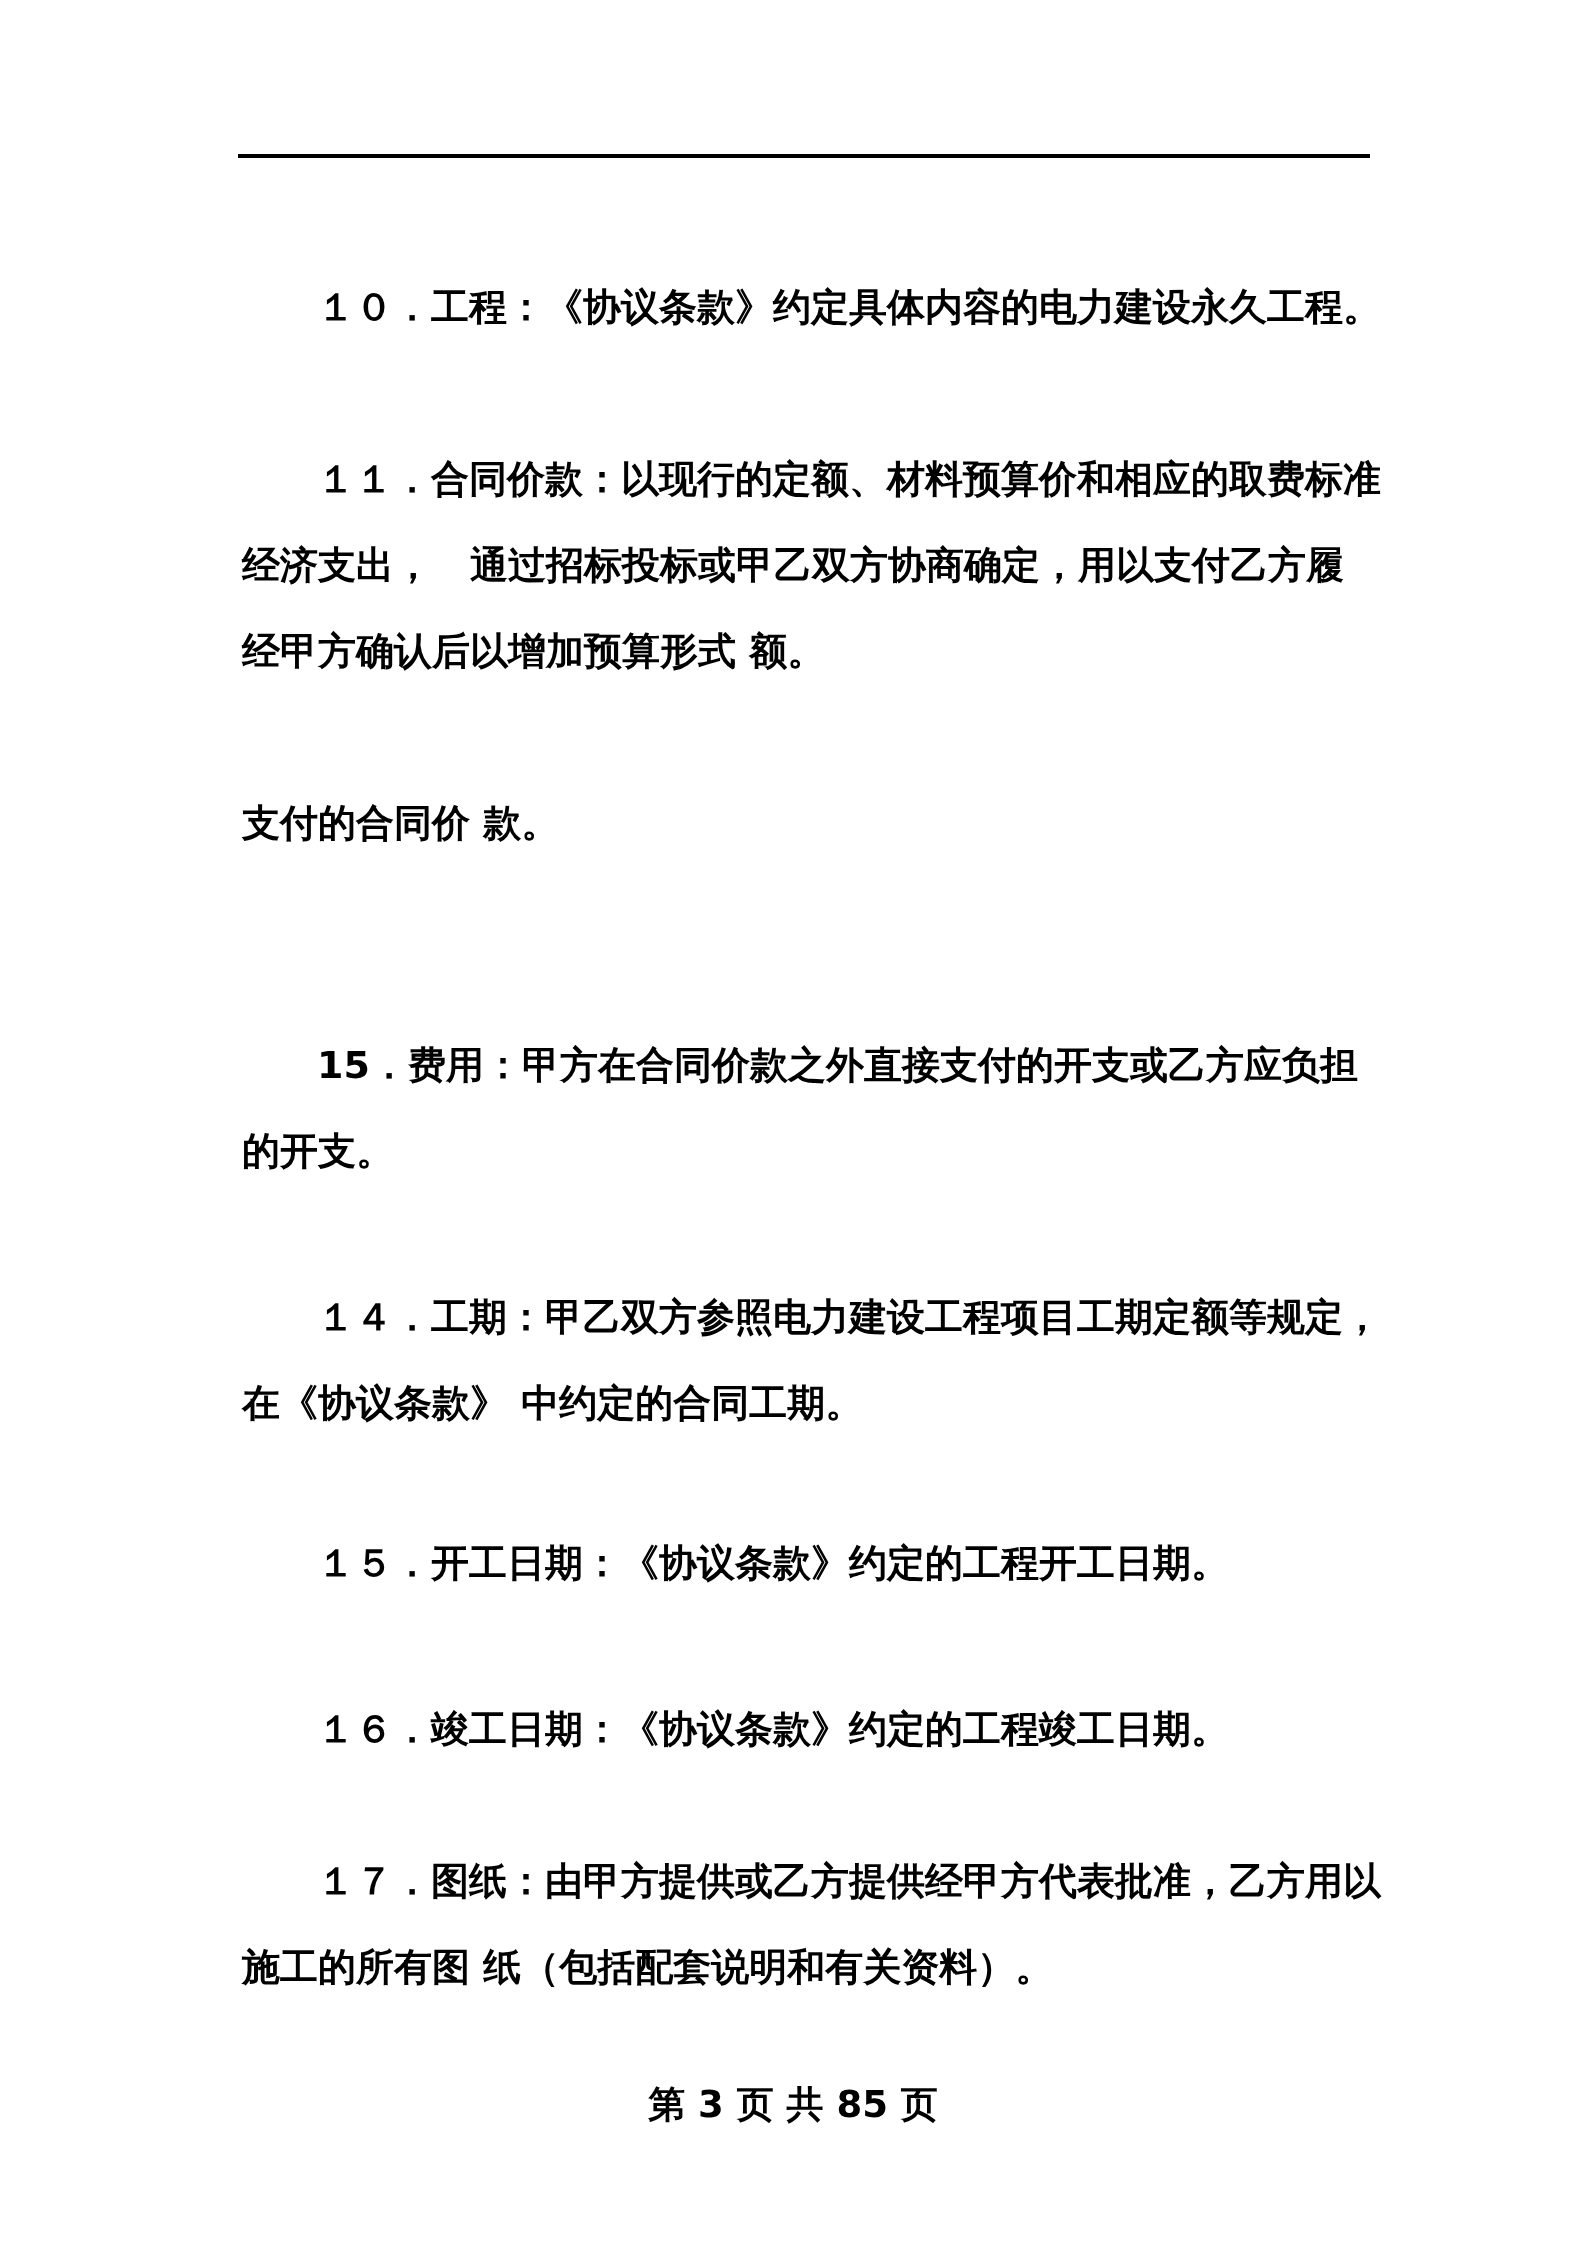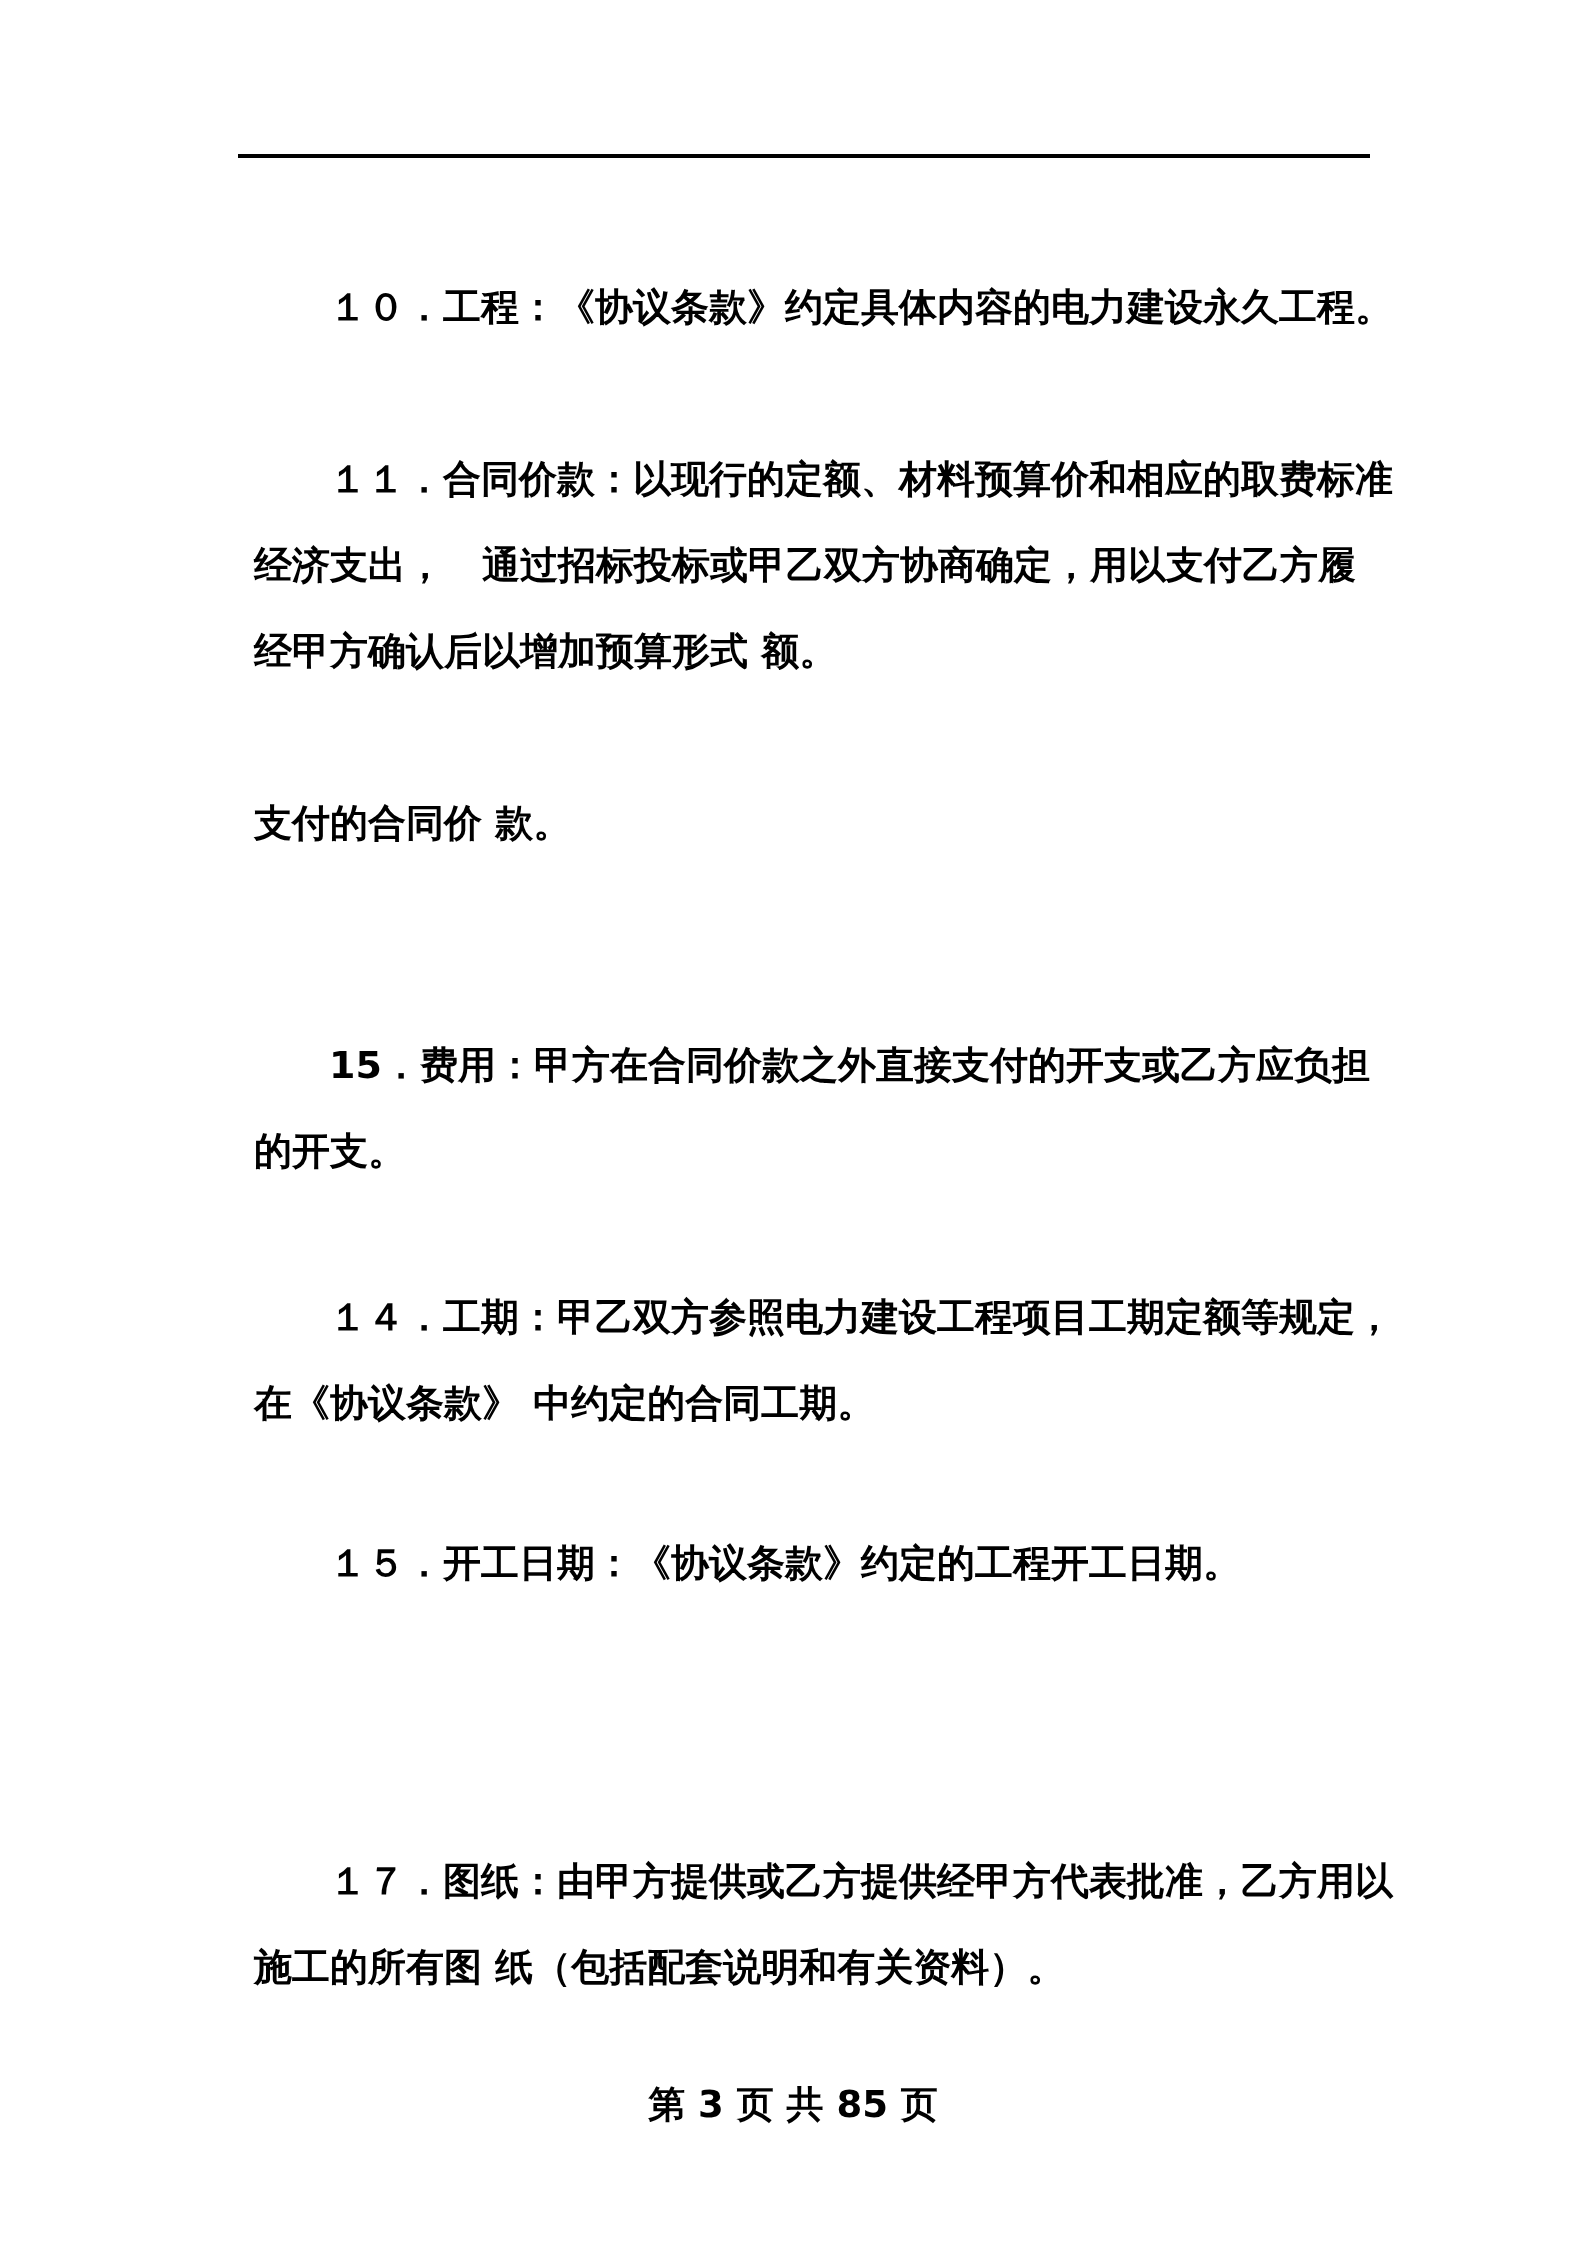--- a/index.html
+++ b/index.html
@@ -34,21 +34,20 @@
     width: 1121px;
     font-size: 38px;
     line-height: 86px;
     font-weight: 700;
     color: #000000;
     text-align: left;
     white-space: nowrap;
   }
   .para .line {
     height: 86px;
-    margin-left: 12px;
   }
   .para .line.first {
     padding-left: 75px; 
   }
   .footer {
     position: absolute;
     left: 0;
     top: 2085px;
     width: 1586px;
     text-align: center;
@@ -86,20 +85,23 @@
 
   <div class="para" style="top:1274px">
     <div class="line first">１４．工期：甲乙双方参照电力建设工程项目工期定额等规定，</div>
     <div class="line">在《协议条款》 中约定的合同工期。</div>
   </div>
 
   <div class="para" style="top:1520px">
     <div class="line first">１５．开工日期：《协议条款》约定的工程开工日期。</div>
   </div>
 
+  <div class="para" style="top:1686px">
+    <div class="line first">１６．竣工日期：《协议条款》约定的工程竣工日期。</div>
+  </div>
 
   <div class="para" style="top:1838px">
     <div class="line first">１７．图纸：由甲方提供或乙方提供经甲方代表批准，乙方用以</div>
     <div class="line">施工的所有图 纸（包括配套说明和有关资料）。</div>
   </div>
 
   <div class="footer">
     <span>第 3 页 共 85 页</span>
   </div>
 

